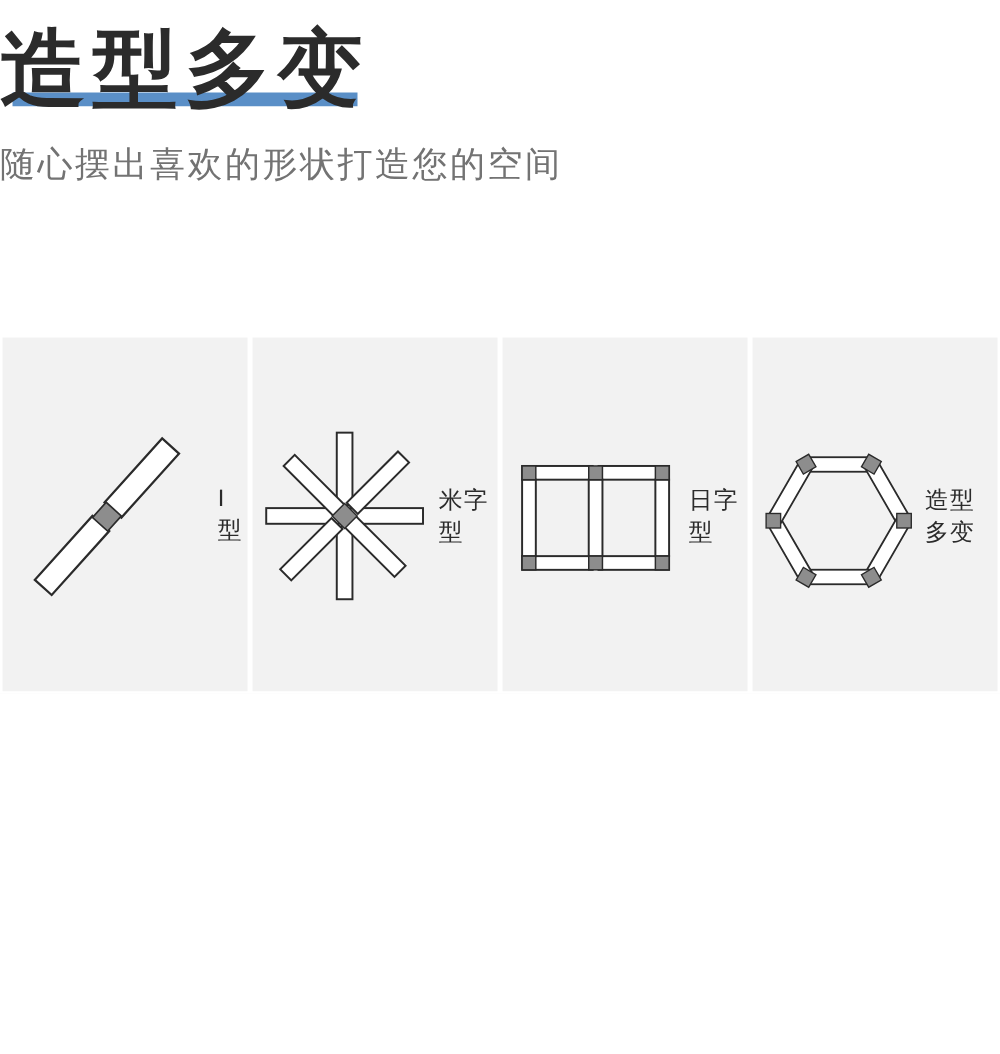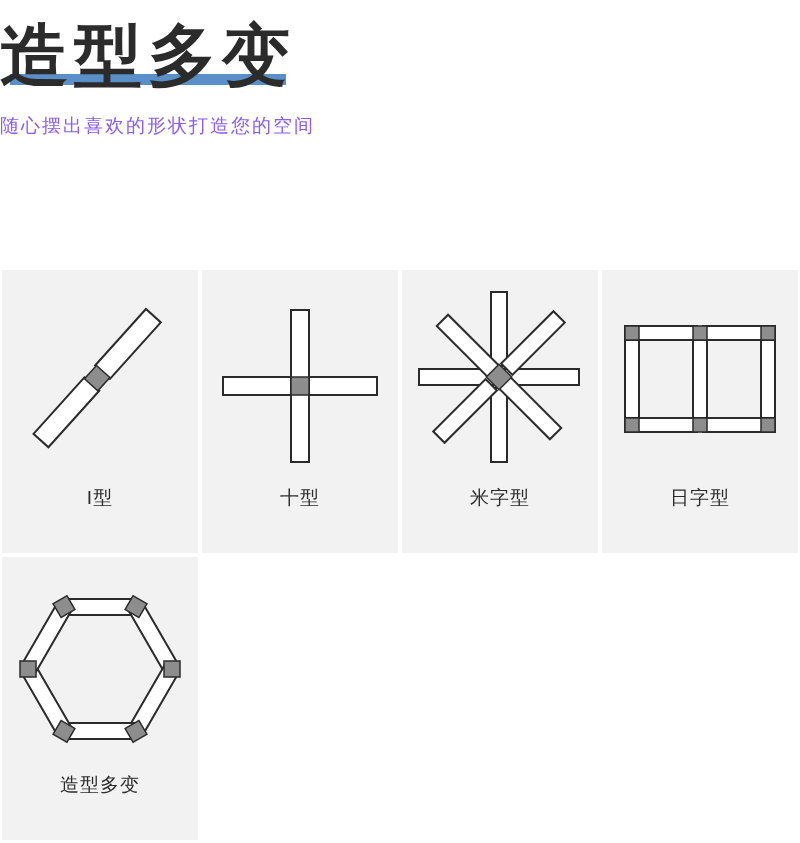--- a/index.html
+++ b/index.html
@@ -42,43 +42,43 @@
     position: absolute;
     left: 10px;
     right: 10px;
     bottom: 6px;
     height: 11px;
     background: #5a8fc7;
     z-index: 1;
   }
   .subtitle {
     margin-top: 22px;
-    font-size: 19px;
+    font-size: 28px;
     letter-spacing: 2px;
-    color: #8b5cf6;
+    color: #737373;
   }
 
   
   .grid {
     position: absolute;
     top: 268px;
     left: 0;
     width: 800px;
     display: grid;
     grid-template-columns: repeat(4, 200px);
     grid-auto-rows: 287px;
     gap: 0;
   }
   .cell {
     position: relative;
     background: #f2f2f2;
     border: 2px solid #ffffff;
     box-sizing: border-box;
     display: flex;
-    flex-direction: column;
+    flex-direction: row;
     align-items: center;
     justify-content: flex-start;
   }
   .fig {
     width: 190px;
     height: 205px;
     margin-top: 8px;
   }
   .cap {
     font-size: 19px;
@@ -119,30 +119,20 @@
         <g transform="rotate(42 95 100)">
           <rect class="bar" x="83" y="18" width="20" height="76"></rect>
           <rect class="bar" x="83" y="110" width="20" height="76"></rect>
           <rect class="joint" x="84" y="93" width="18" height="18"></rect>
         </g>
       </svg>
       <div class="cap">I型</div>
     </div>
 
 
-    <div class="cell">
-      <svg class="fig" viewBox="0 0 190 205">
-        <rect class="bar" x="86" y="32" width="18" height="68"></rect>
-        <rect class="bar" x="86" y="116" width="18" height="68"></rect>
-        <rect class="bar" x="18" y="99" width="68" height="18"></rect>
-        <rect class="bar" x="104" y="99" width="68" height="18"></rect>
-        <rect class="joint" x="86" y="99" width="18" height="18"></rect>
-      </svg>
-      <div class="cap">十型</div>
-    </div>
 
 
 
     <div class="cell">
       <svg class="fig" viewBox="0 0 190 205">
         <g>
           <rect class="bar" x="86" y="14" width="16" height="74"></rect>
           <rect class="bar" x="86" y="110" width="16" height="74"></rect>
           <rect class="bar" x="14" y="91" width="74" height="16"></rect>
           <rect class="bar" x="100" y="91" width="74" height="16"></rect>

